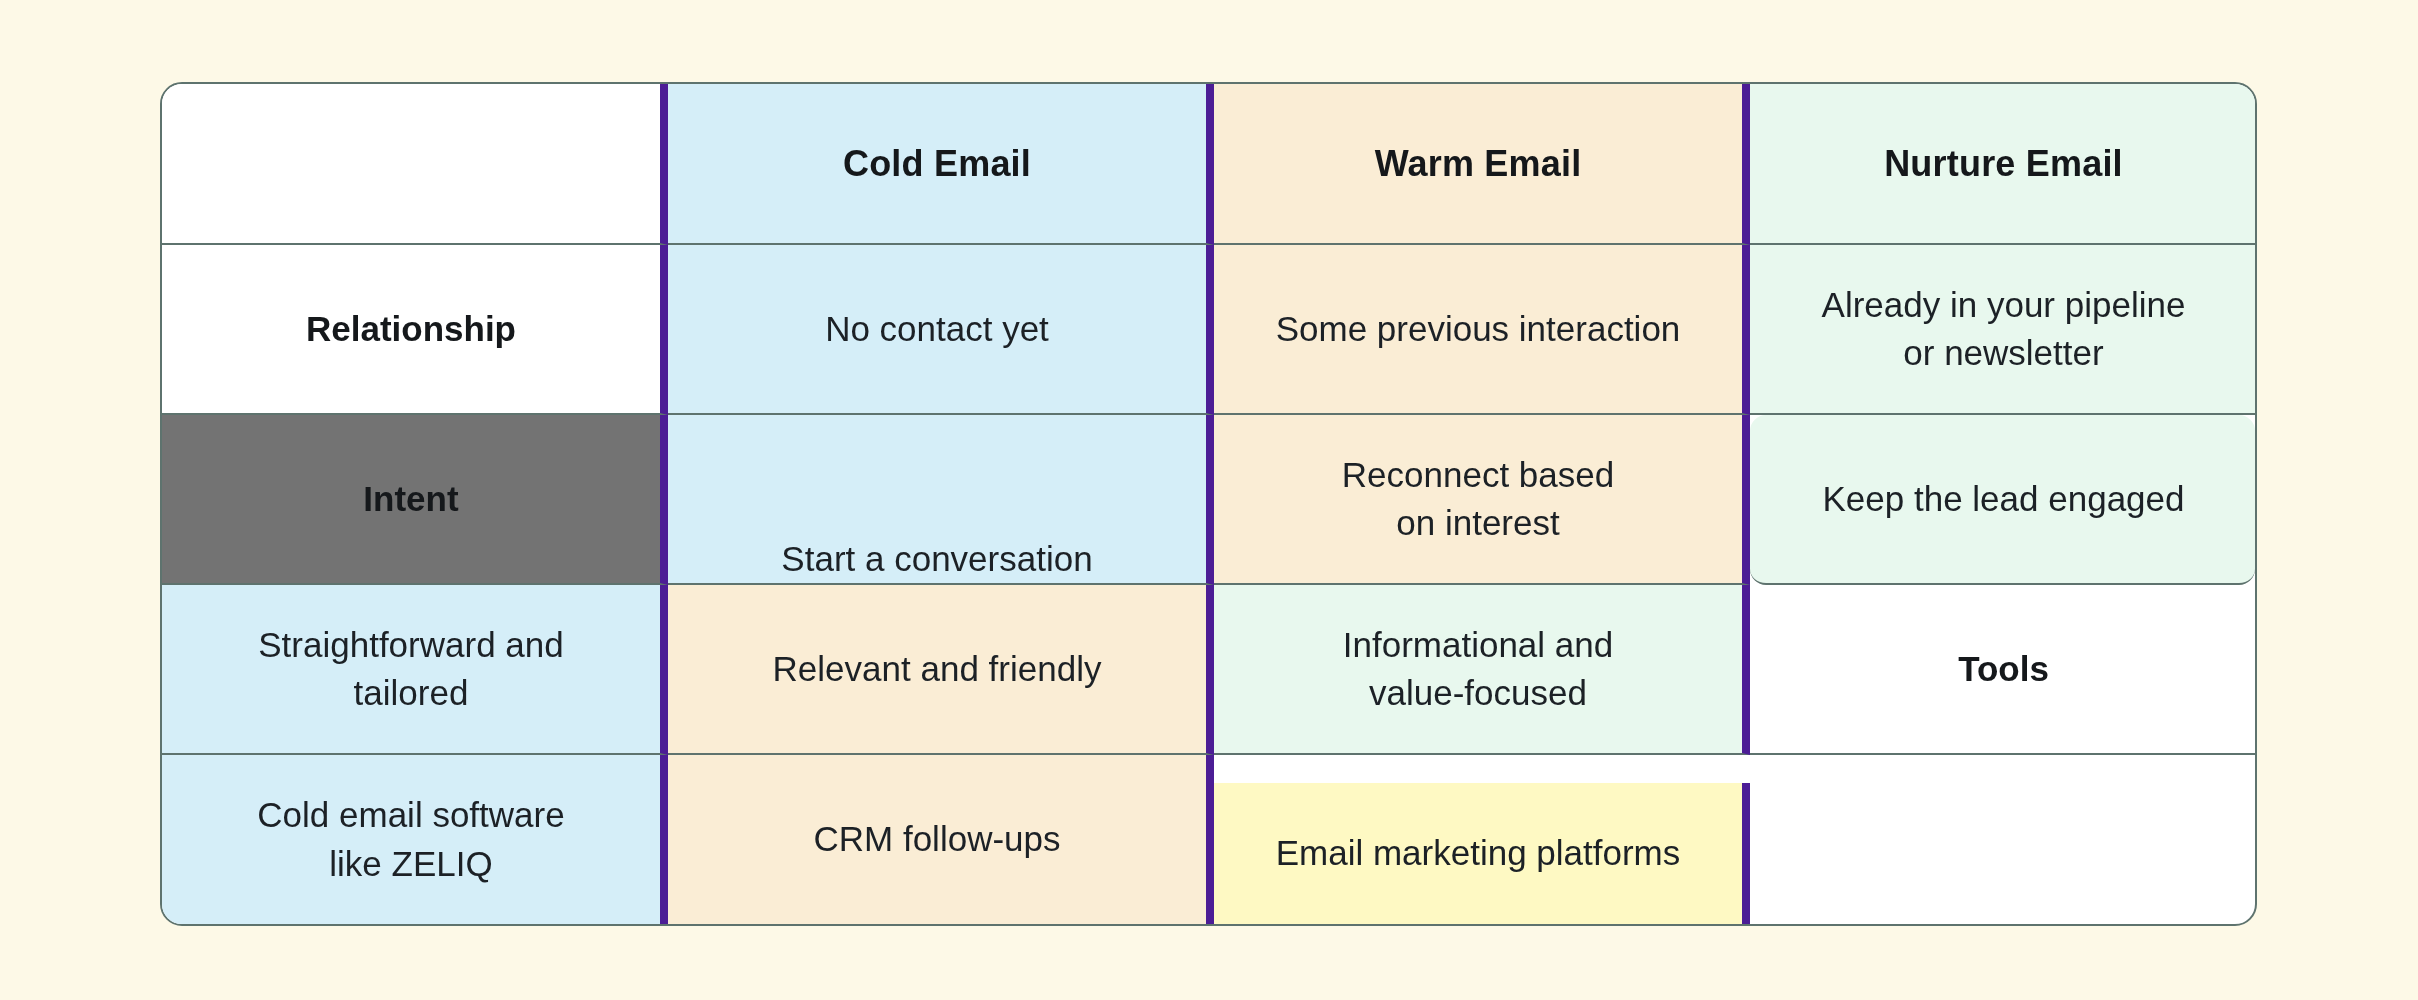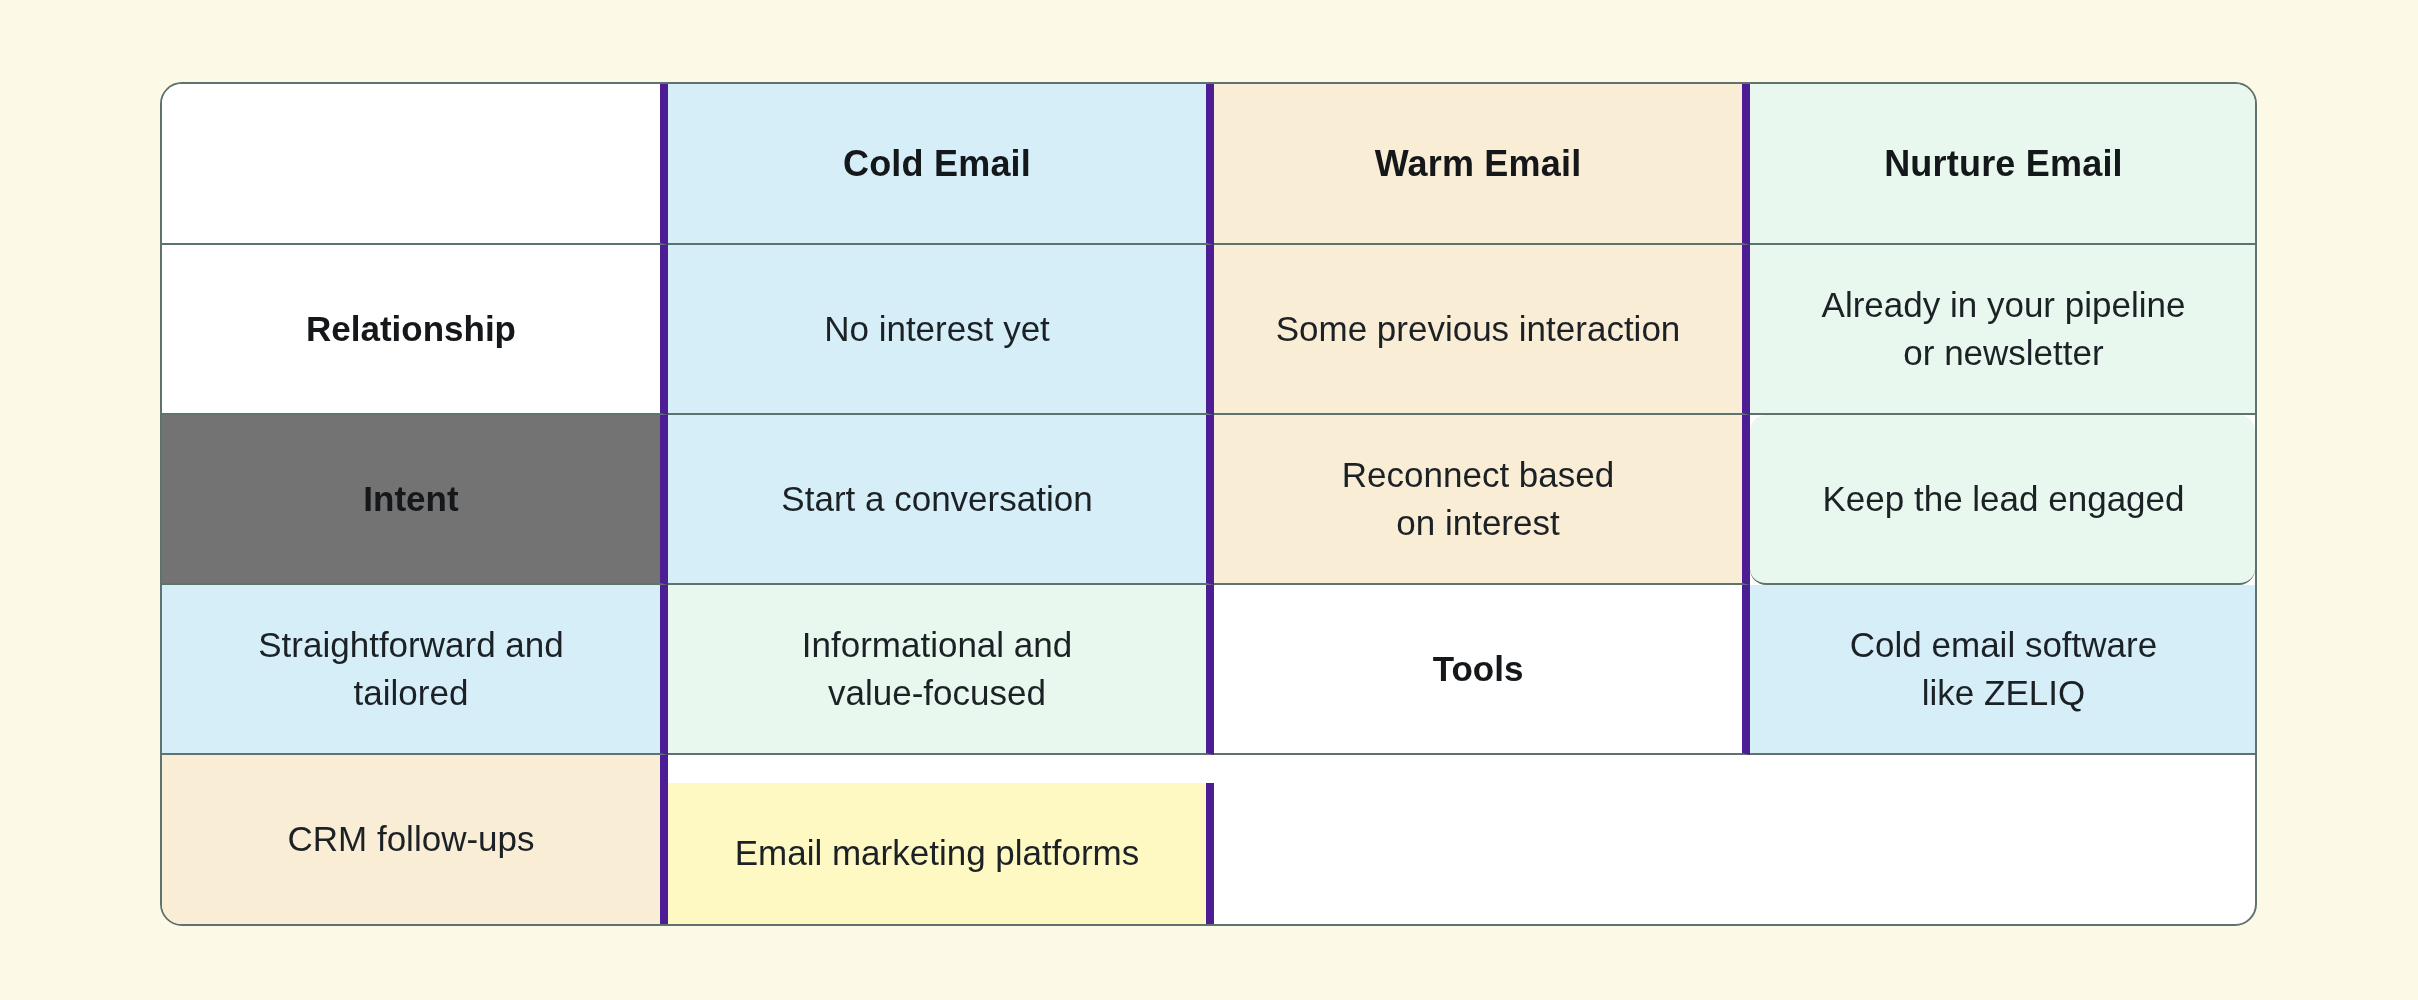--- a/index.html
+++ b/index.html
@@ -80,47 +80,50 @@
       <span class="header-text">Warm Email</span>
     </div>
     <div class="cell" style="background: rgb(232, 248, 238);">
       <span class="header-text">Nurture Email</span>
     </div>
 
     <div class="cell" style="background: rgb(255, 255, 255);">
       <span class="label-text">Relationship</span>
     </div>
     <div class="cell" style="background: rgb(213, 238, 248);">
-      <span class="value-text">No interest yet</span>
+      <span class="value-text">No contact yet</span>
     </div>
     <div class="cell" style="background: rgb(250, 237, 213);">
       <span class="value-text">Some previous interaction</span>
     </div>
     <div class="cell" style="background: rgb(232, 248, 238);">
       <span class="value-text">Already in your pipeline
 or newsletter</span>
     </div>
 
     <div class="cell" style="background: #737373;">
       <span class="label-text">Intent</span>
     </div>
-    <div class="cell" style="background: rgb(213, 238, 248);">
+    <div class="cell" style="background: rgb(213, 238, 248); align-items: flex-end;">
       <span class="value-text">Start a conversation</span>
     </div>
     <div class="cell" style="background: rgb(250, 237, 213);">
       <span class="value-text">Reconnect based
 on interest</span>
     </div>
     <div class="cell" style="background: rgb(232, 248, 238); border-radius: 16px;">
       <span class="value-text">Keep the lead engaged</span>
     </div>
 
     <div class="cell" style="background: rgb(213, 238, 248);">
       <span class="value-text">Straightforward and
 tailored</span>
+    </div>
+    <div class="cell" style="background: rgb(250, 237, 213);">
+      <span class="value-text">Relevant and friendly</span>
     </div>
     <div class="cell" style="background: rgb(232, 248, 238);">
       <span class="value-text">Informational and
 value-focused</span>
     </div>
 
     <div class="cell" style="background: rgb(255, 255, 255);">
       <span class="label-text">Tools</span>
     </div>
     <div class="cell" style="background: rgb(213, 238, 248);">

